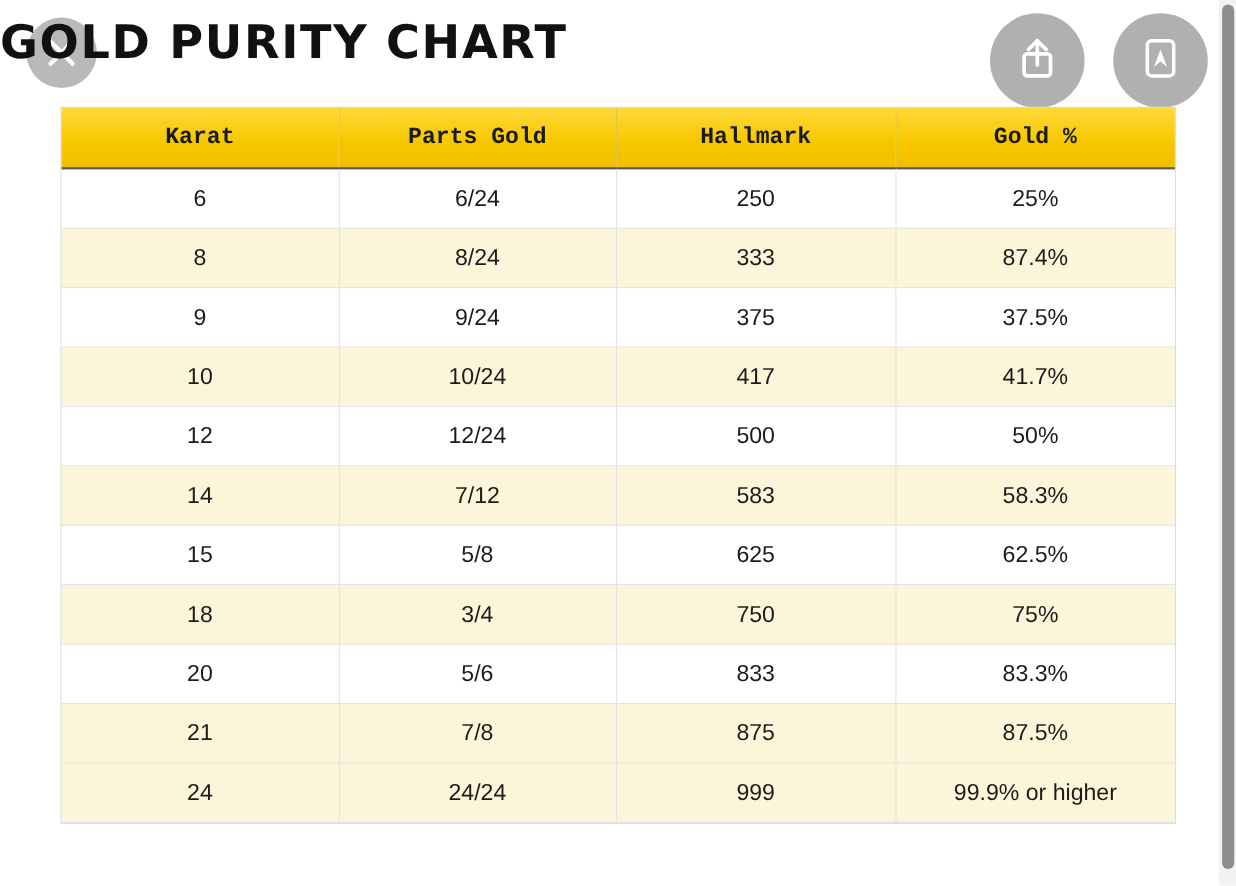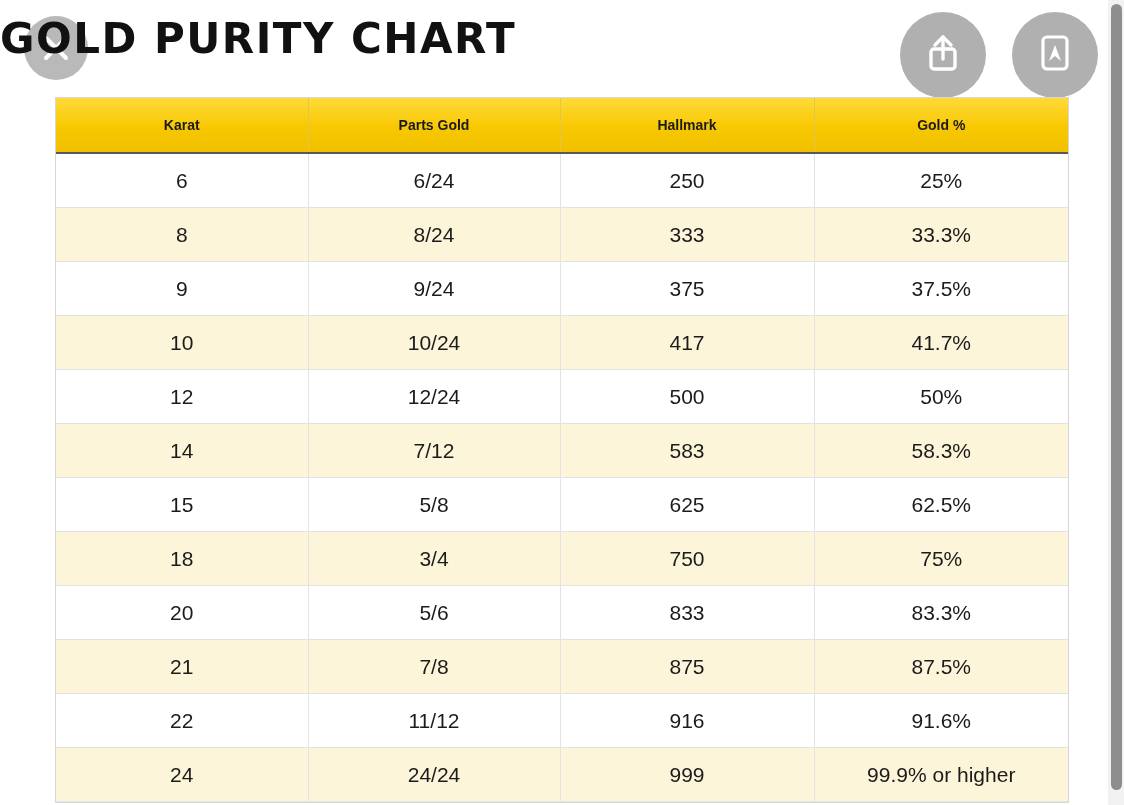--- a/index.html
+++ b/index.html
@@ -96,27 +96,27 @@
   }
 
   table.purity {
     border-collapse: collapse;
     width: 1012px;
     table-layout: fixed;
   }
   table.purity th {
     background: linear-gradient(180deg, #ffd93b 0%, #f7c800 55%, #f0c000 100%);
     color: #1b1b1b;
-    font-size: 14px;
+    font-size: 21px;
     font-weight: bold;
     height: 52px;
     border-right: 1px solid #e0c64a;
     border-bottom: 2px solid #59595b;
     text-align: center;
-    font-family: Liberation Sans, sans-serif;
+    font-family: Liberation Mono, monospace;
   }
   table.purity th:last-child { border-right: none; }
 
   table.purity td {
     height: 51px;
     text-align: center;
     font-size: 21px;
     color: #1b1b1b;
     border-right: 1px solid #e3e3e3;
     border-bottom: 1px solid #e3e3e3;
@@ -210,21 +210,21 @@
         <tr>
           <td>6</td>
           <td>6/24</td>
           <td>250</td>
           <td>25%</td>
         </tr>
         <tr class="alt">
           <td>8</td>
           <td>8/24</td>
           <td>333</td>
-          <td>33.3%</td>
+          <td>87.4%</td>
         </tr>
         <tr>
           <td>9</td>
           <td>9/24</td>
           <td>375</td>
           <td>37.5%</td>
         </tr>
         <tr class="alt">
           <td>10</td>
           <td>10/24</td>
@@ -260,26 +260,20 @@
           <td>5/6</td>
           <td>833</td>
           <td>83.3%</td>
         </tr>
         <tr class="alt">
           <td>21</td>
           <td>7/8</td>
           <td>875</td>
           <td>87.5%</td>
         </tr>
-        <tr>
-          <td>22</td>
-          <td>11/12</td>
-          <td>916</td>
-          <td>91.6%</td>
-        </tr>
         <tr class="alt">
           <td>24</td>
           <td>24/24</td>
           <td>999</td>
           <td>99.9% or higher</td>
         </tr>
       </tbody>
     </table>
   </div>
 

